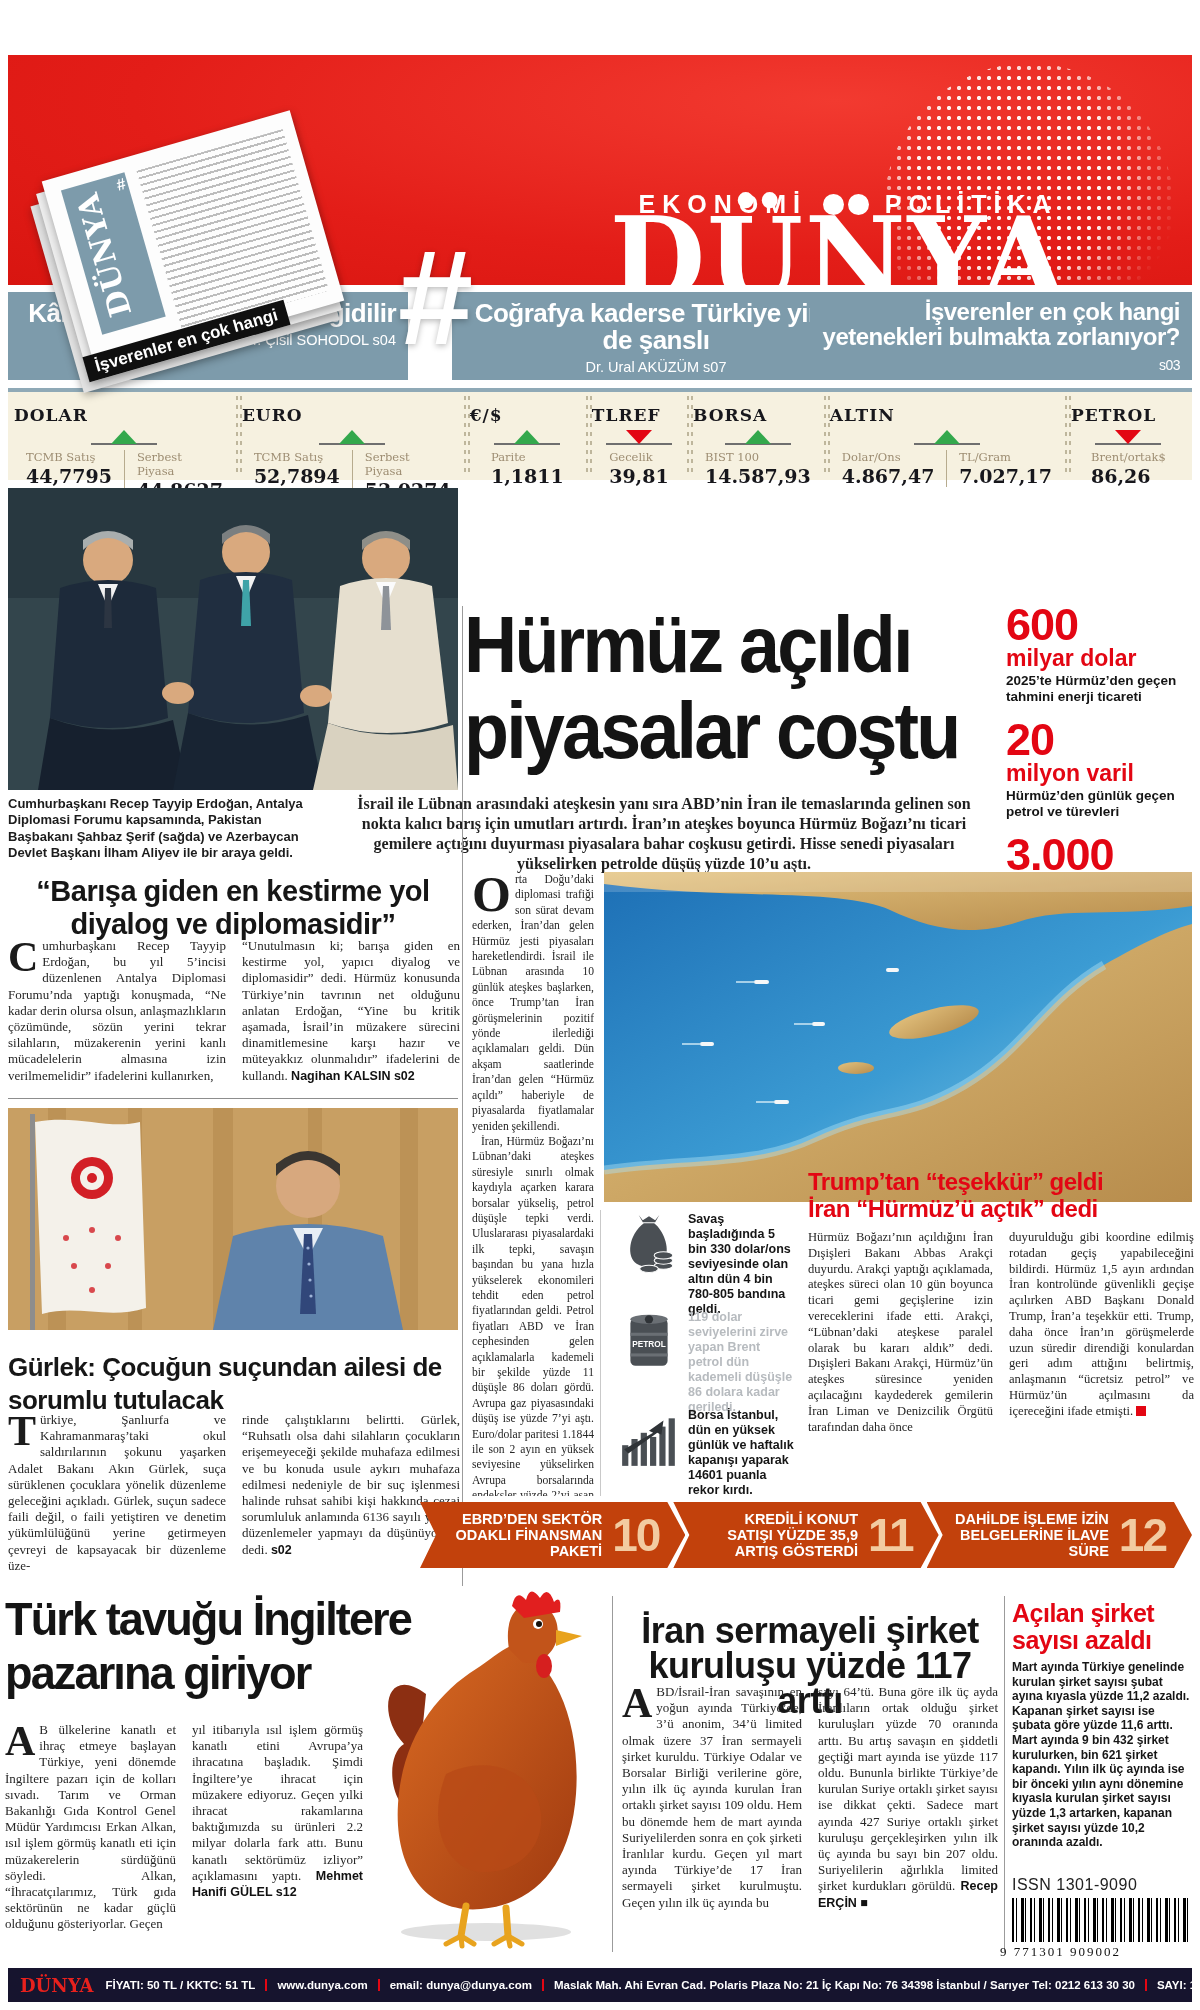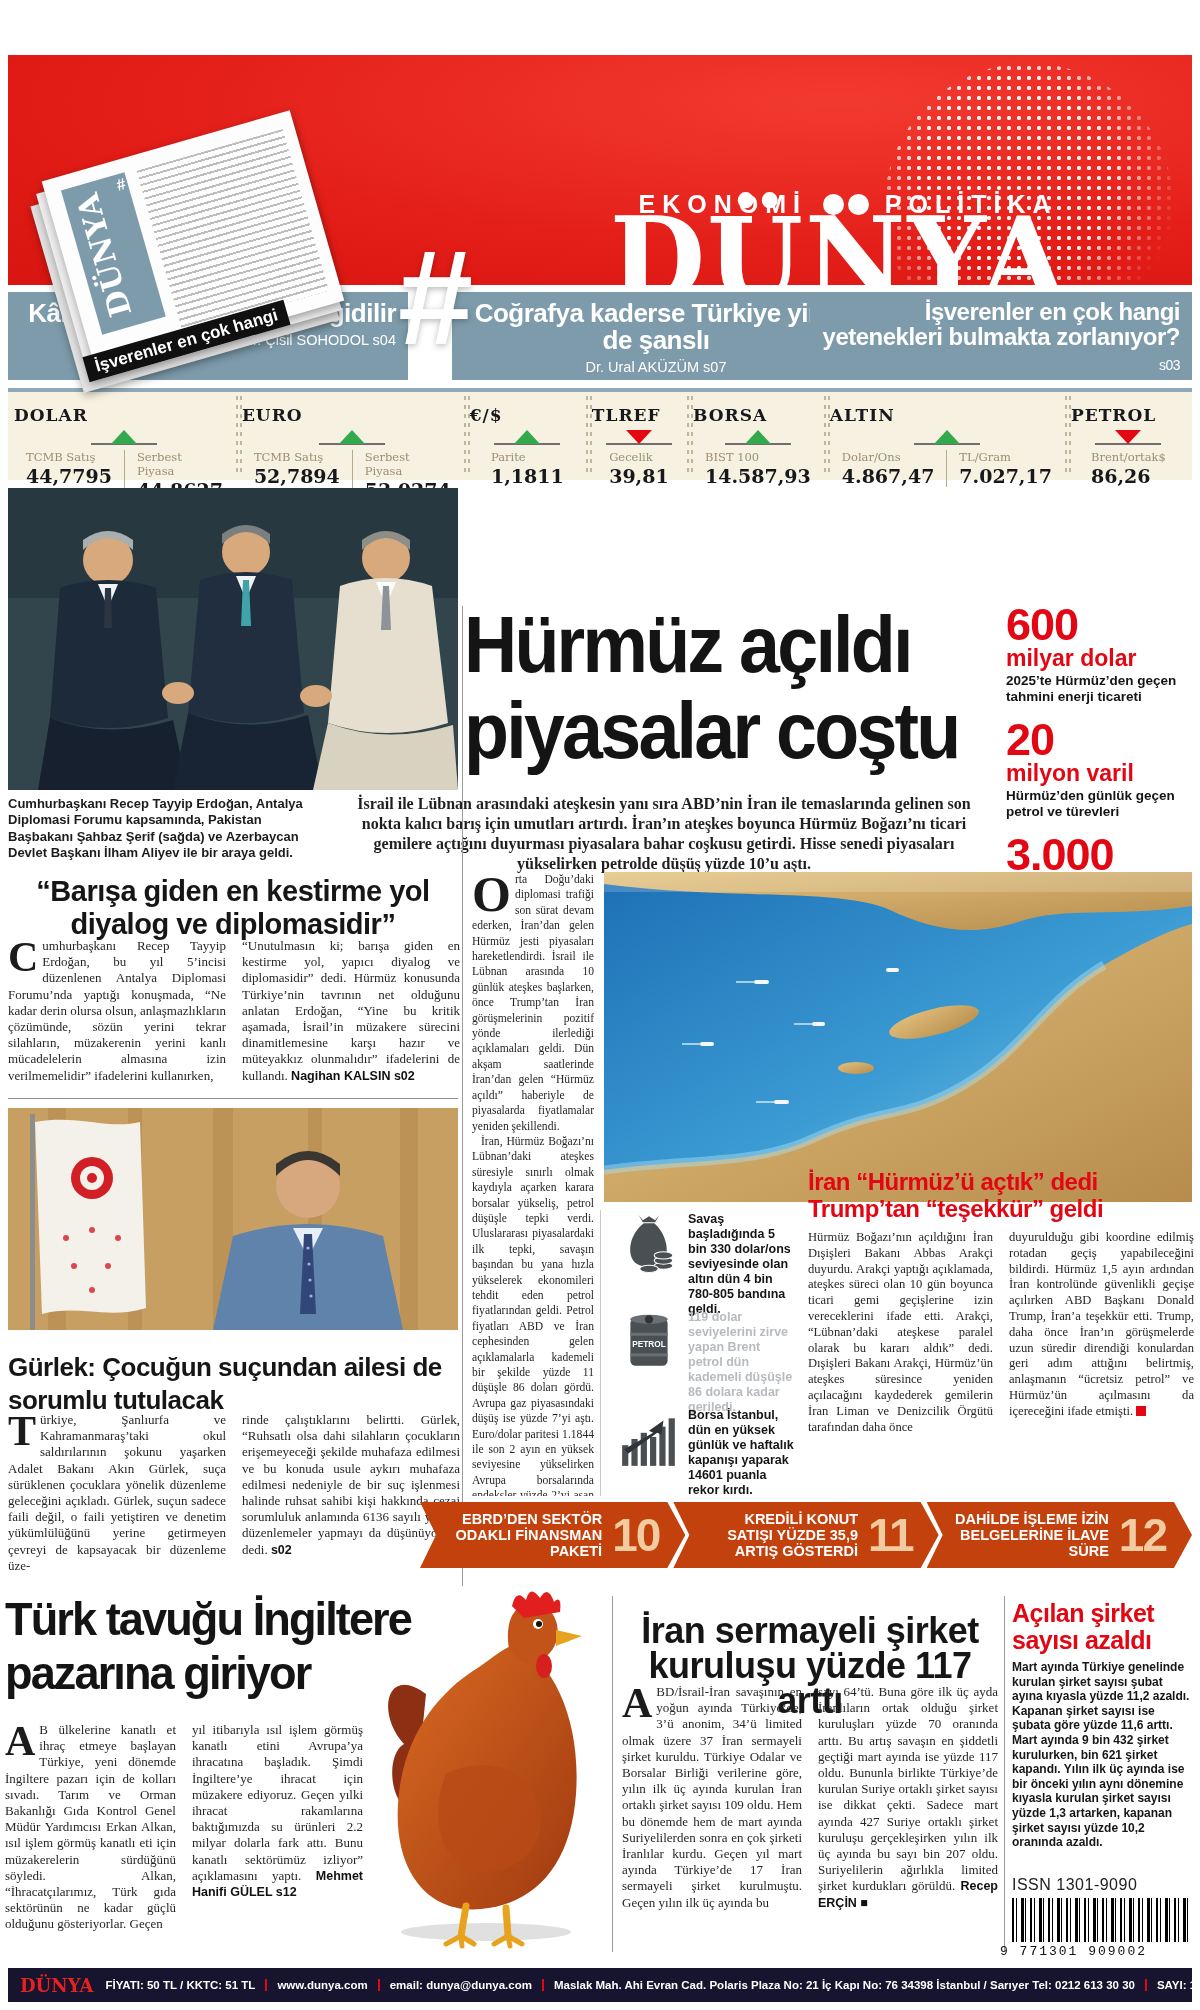--- a/index.html
+++ b/index.html
@@ -143,21 +143,21 @@
                 font-weight:bold;color:#141414;transform:scaleX(.96);transform-origin:left top;}
   .tav-cols{left:5px;top:1722px;width:358px;height:228px;overflow:hidden;}
   .chicken{left:366px;top:1574px;width:240px;height:375px;overflow:hidden;}
   .is-headline{left:622px;top:1600px;width:376px;text-align:center;font-size:36px;line-height:35px;}
   .is-cols{left:622px;top:1684px;width:376px;height:268px;overflow:hidden;}
   .acilan-head{left:1012px;top:1600px;width:180px;color:#e30613;font-weight:bold;font-size:25px;line-height:27px;letter-spacing:-.5px;}
   .acilan-body{left:1012px;top:1660px;width:180px;font-size:12px;font-weight:bold;line-height:14.6px;color:#161616;}
   .issn{left:1012px;top:1876px;font-size:16px;color:#222;letter-spacing:.5px;}
   .barcode{left:1012px;top:1898px;width:180px;height:44px;
            background:repeating-linear-gradient(90deg,#000 0 2px,#fff 2px 4px,#000 4px 5px,#fff 5px 9px,#000 9px 12px,#fff 12px 13px,#000 13px 14px,#fff 14px 18px);}
-  .barcode-digits{left:1000px;top:1944px;width:200px;font-family:Liberation Mono, monospace;
+  .barcode-digits{left:1000px;top:1944px;width:200px;font-family:Liberation Serif, serif;
                   font-size:13px;letter-spacing:2px;color:#111;}
 
   
   .footer{left:8px;right:8px;top:1968px;height:34px;background:#16142e;display:flex;align-items:center;
           padding:0 12px;box-sizing:border-box;gap:10px;white-space:nowrap;overflow:hidden;}
   .f-brand{color:#e8211d;font-family:"DejaVu Serif",serif;font-weight:bold;font-size:18px;margin-right:2px;}
   .f-item{color:#fff;font-weight:bold;font-size:11.5px;}
   .f-item + .f-item{border-left:2px solid #e30613;padding-left:10px;}
 </style>
 </head>
@@ -499,22 +499,22 @@
           <rect x="40" y="18" width="6" height="38"></rect>
           <rect x="49" y="10" width="6" height="46"></rect>
         </g>
       <path d="M6,40 L34,24 L30,22 L44,12 L42,26 L38,24 L10,44 Z" fill="#2f3337"></path>
     </svg>
     <div class="ib-text">Borsa İstanbul, dün en yüksek günlük ve haftalık kapanışı yaparak 14601 puanla rekor kırdı.</div>
   </div>
   <div class="abs vrule r2"></div>
 
   <div class="abs it-headline">
+    <div>Trump’tan “teşekkür” geldi</div>
     <div>İran “Hürmüz’ü açtık” dedi</div>
-    <div>Trump’tan “teşekkür” geldi</div>
   </div>
   <div class="abs cols it-cols">
     <p class="body-col">Hürmüz Boğazı’nın açıldığını İran Dışişleri Bakanı Abbas Arakçi duyurdu. Arakçi yaptığı açıklamada, ateşkes süreci olan 10 gün boyunca ticari gemi geçişlerine izin vereceklerini ifade etti. Arakçi, “Lübnan’daki ateşkese paralel olarak bu kararı aldık” dedi. Dışişleri Bakanı Arakçi, Hürmüz’ün ateşkes süresince yeniden açılacağını kaydederek gemilerin İran Liman ve Denizcilik Örgütü tarafından daha önce</p>
     <p class="body-col"><span>duyurulduğu gibi koordine edilmiş rotadan geçiş yapabileceğini bildirdi. Hürmüz 1,5 ayın ardından İran kontrolünde güvenlikli geçişe açılırken ABD Başkanı Donald Trump, İran’a teşekkür etti. Trump, daha önce İran’ın görüşmelerde uzun süredir direndiği konulardan geri adım attığını belirtmiş, anlaşmanın “ücretsiz petrol” ve Hürmüz’ün açılmasını da içereceğini ifade etmişti.</span> <span class="endmark"></span></p>
   </div>
 
   <div class="abs banner">
     <div class="chev">
       <div class="chev-text">EBRD’DEN SEKTÖR ODAKLI FİNANSMAN PAKETİ</div>
       <div class="chev-num">10</div>

